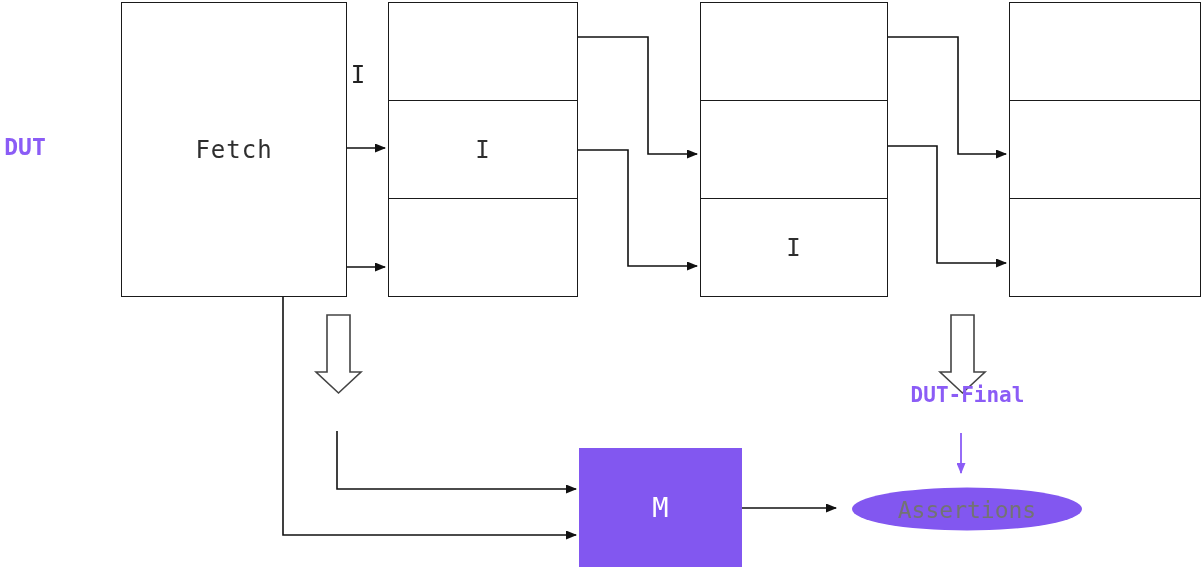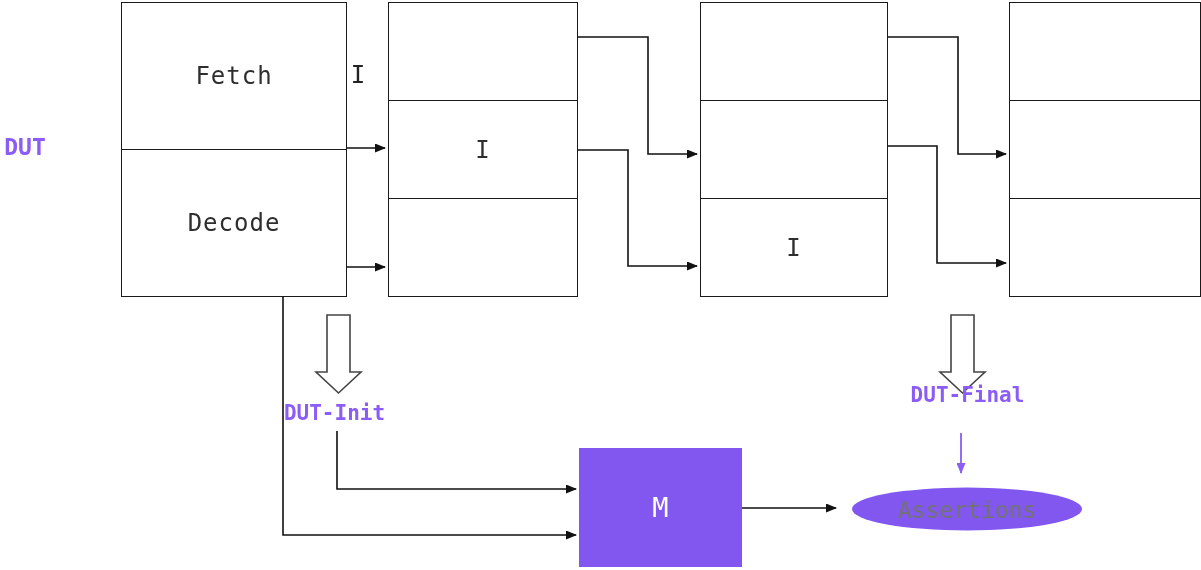--- a/index.html
+++ b/index.html
@@ -87,21 +87,20 @@
     <polygon points="327,315 350,315 350,372 361,372 338.5,393 316,372 327,372" fill="#ffffff" stroke="#444444" stroke-width="1.6"></polygon>
     <polygon points="951,315 974,315 974,372 985,372 962.5,393 940,372 951,372" fill="#ffffff" stroke="#444444" stroke-width="1.6"></polygon>
 
     <ellipse cx="967" cy="509" rx="115" ry="21.5" fill="#8257F0"></ellipse>
   </svg>
 
   <div id="dut-label" class="purple-label">DUT</div>
 
   <div class="pipe-col" style="left:77px;width:226px;margin-left:44px;">
     <div class="pipe-cell">Fetch</div>
-    <div class="pipe-cell">Decode</div>
   </div>
 
   <div class="pipe-col" style="left:388px;width:190px;">
     <div class="pipe-cell"></div>
     <div class="pipe-cell">I</div>
     <div class="pipe-cell"></div>
   </div>
 
   <div class="pipe-col" style="left:700px;width:188px;">
     <div class="pipe-cell"></div>
@@ -110,21 +109,20 @@
   </div>
 
   <div class="pipe-col" style="left:1009px;width:192px;">
     <div class="pipe-cell"></div>
     <div class="pipe-cell"></div>
     <div class="pipe-cell"></div>
   </div>
 
   <div id="wire-i-label">I</div>
 
-  <div id="dut-init-label" class="purple-label">DUT-Init</div>
   <div id="dut-final-label" class="purple-label">DUT-Final</div>
 
   <div id="monitor-box">
     <span>M</span>
   </div>
 
   <div id="assertions-text">Assertions</div>
 
 </div>
 

